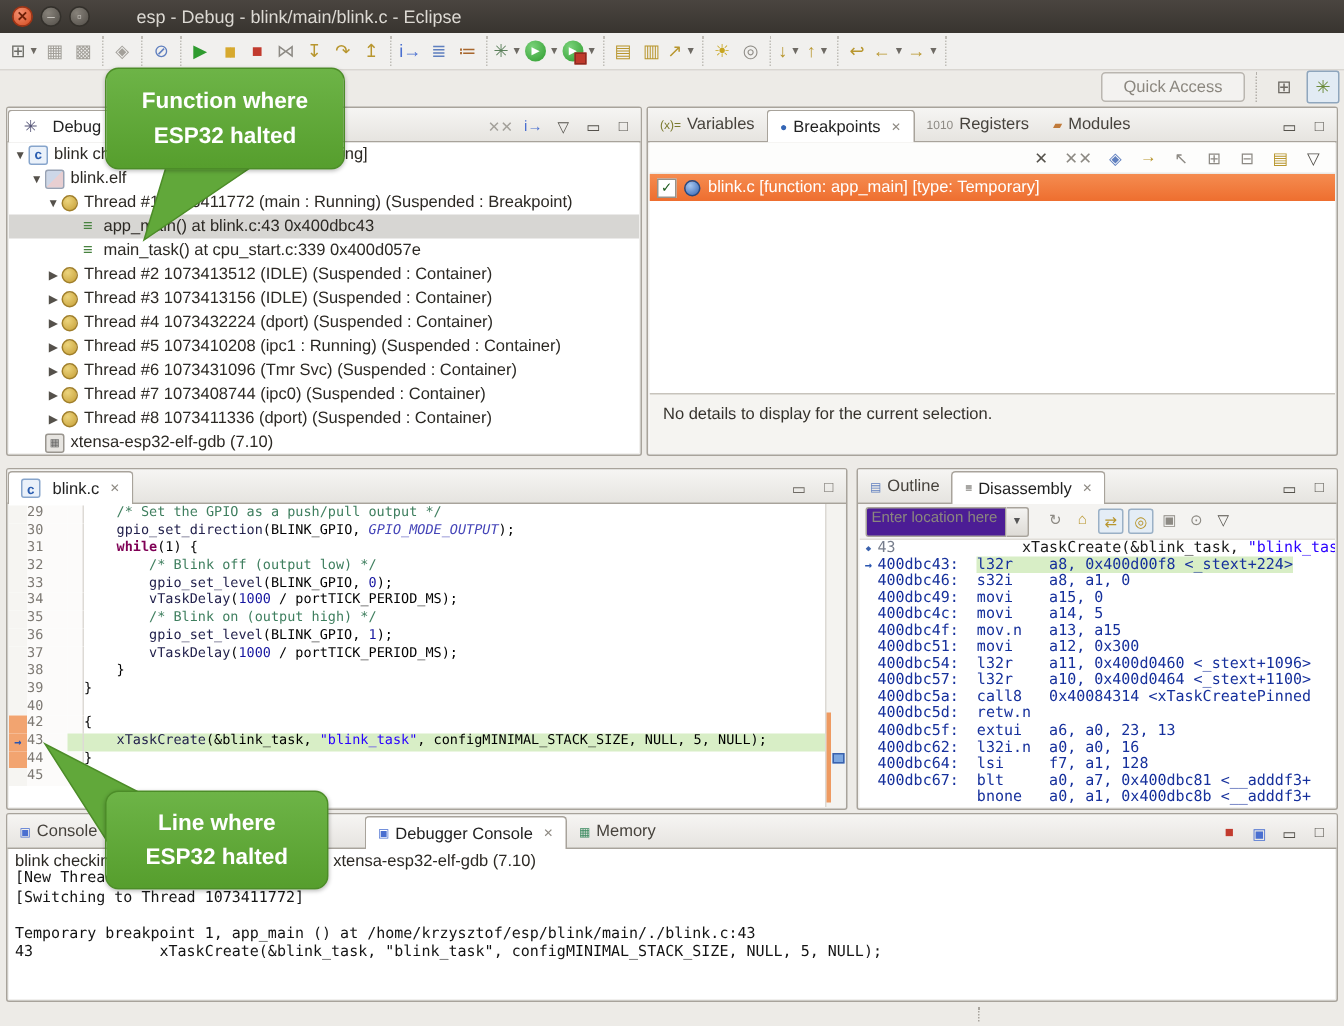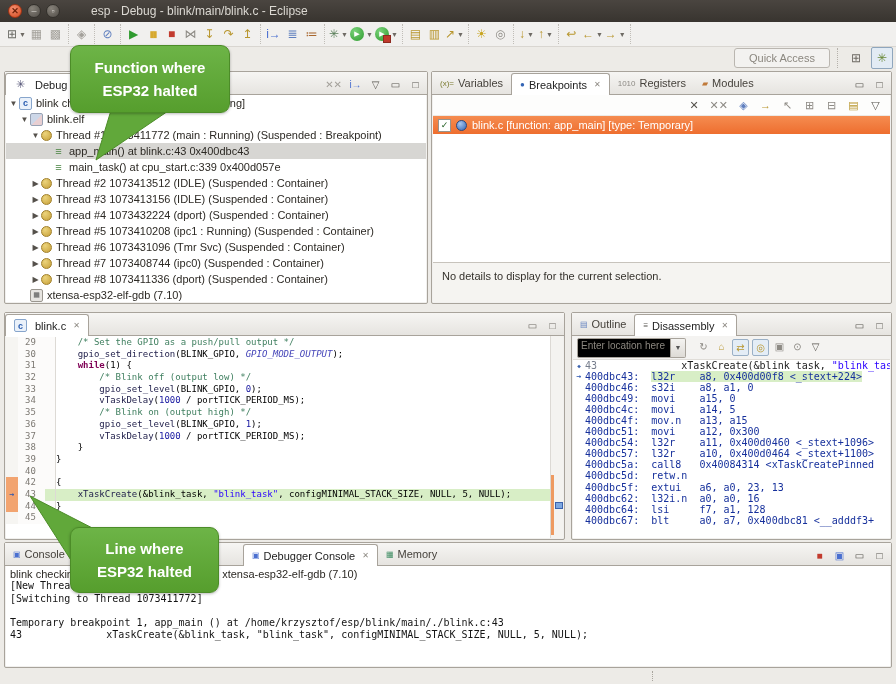--- a/index.html
+++ b/index.html
@@ -65,33 +65,33 @@
   .bp-dot{width:9px;height:9px;border-radius:50%;flex:none;
     background:radial-gradient(circle at 35% 30%,#a6c6ef,#3465b5);border:1px solid #28497f}
   .bp-details{position:absolute;left:0;right:0;bottom:0;height:40px;background:#f5f4f1;
     border-top:1px solid #c7c3bc;font-size:11px;color:#35322c;padding:7px 9px;box-sizing:border-box}
   
   .ed{font-family:"DejaVu Sans Mono",monospace;font-size:9px;line-height:11.7px;padding-top:1px}
   .edrow{display:flex;height:11.7px;white-space:pre}
   .ed-ann{width:12px;flex:none;background:#f6f5f2;display:flex;align-items:center;justify-content:center;
     font-size:8px;font-weight:bold;color:#2b56b0}
   .ed-ann.range{background:#f2a470}
-  .ed-num{width:25px;flex:none;text-align:center;color:#7d7973;padding-right:2px;background:#fcfbfa}
+  .ed-num{width:25px;flex:none;text-align:left;color:#7d7973;padding-right:2px;background:#fcfbfa}
   .ed-fold{width:10px;flex:none;color:#8a8680;font-size:8px;text-align:center;background:#fcfbfa;border-right:1px solid #dddad5}
   .ed-code{flex:1;color:#000}
   .edrow.cur .ed-code,.edrow.cur .ed-fold{background:#d8eec6}
   .tc{color:#3f7f5f}.tk{color:#7f0055;font-weight:bold}.tf{color:#23224d;font-weight:normal}
   .te{color:#4444b8;font-style:italic}.ts{color:#2a00ff}.tn{color:#1616a0}
   .ovr{position:absolute;top:23px;right:1px;bottom:1px;width:12px;background:#f4f3f0;border-left:1px solid #dcd9d4}
   .ovr .rangebar{position:absolute;left:0;top:139px;bottom:3px;width:3px;background:#ee9a61}
   .ovr .bmark{position:absolute;left:4px;top:166px;width:6px;height:5px;background:#7da7e0;border:1px solid #3b62ad}
   
   .dis-tools{height:23px;display:flex;align-items:center;gap:6px;padding:0 4px;
     background:#f4f3f1;border-bottom:1px solid #e0ddd8;color:#6e6a64}
-  .loc{width:86px;height:16px;border:1px solid #a8a39b;background:#000000;color:#8b877f;font-size:10px;
+  .loc{width:86px;height:16px;border:1px solid #a8a39b;background:#4c1d95;color:#8b877f;font-size:10px;
     padding:1px 3px;overflow:hidden;white-space:nowrap;border-radius:2px 0 0 2px}
   .locdd{width:14px;height:18px;border:1px solid #a8a39b;border-left:none;background:linear-gradient(#f4f3f1,#dedbd6);
     display:flex;align-items:center;justify-content:center;font-size:7px;color:#555;border-radius:0 2px 2px 0}
   .dtool{min-width:15px;height:15px;display:flex;align-items:center;justify-content:center;font-size:10px;border-radius:2px}
   .dtool.pressed{border:1px solid #9ab0c6;background:#e4edf6}
   .dis{font-family:"DejaVu Sans Mono",monospace;font-size:10px;line-height:11.05px}
   .disrow{display:flex;white-space:pre;height:11.05px;color:#16309c}
   .dmargin{width:12px;flex:none;font-size:8px;display:flex;align-items:center;justify-content:center;color:#2b56b0;font-weight:bold}
   .dsrc{color:#1a1a1a}
   .dnum{color:#767d8c}
@@ -451,21 +451,21 @@
         <div class="disrow"><span class="dmargin"></span><span class="daddr">400dbc4f:  </span><span class="dinstr">mov.n   a13, a15</span></div>
         <div class="disrow"><span class="dmargin"></span><span class="daddr">400dbc51:  </span><span class="dinstr">movi    a12, 0x300</span></div>
         <div class="disrow"><span class="dmargin"></span><span class="daddr">400dbc54:  </span><span class="dinstr">l32r    a11, 0x400d0460 &lt;_stext+1096&gt;</span></div>
         <div class="disrow"><span class="dmargin"></span><span class="daddr">400dbc57:  </span><span class="dinstr">l32r    a10, 0x400d0464 &lt;_stext+1100&gt;</span></div>
         <div class="disrow"><span class="dmargin"></span><span class="daddr">400dbc5a:  </span><span class="dinstr">call8   0x40084314 &lt;xTaskCreatePinned</span></div>
         <div class="disrow"><span class="dmargin"></span><span class="daddr">400dbc5d:  </span><span class="dinstr">retw.n  </span></div>
         <div class="disrow"><span class="dmargin"></span><span class="daddr">400dbc5f:  </span><span class="dinstr">extui   a6, a0, 23, 13</span></div>
         <div class="disrow"><span class="dmargin"></span><span class="daddr">400dbc62:  </span><span class="dinstr">l32i.n  a0, a0, 16</span></div>
         <div class="disrow"><span class="dmargin"></span><span class="daddr">400dbc64:  </span><span class="dinstr">lsi     f7, a1, 128</span></div>
         <div class="disrow"><span class="dmargin"></span><span class="daddr">400dbc67:  </span><span class="dinstr">blt     a0, a7, 0x400dbc81 &lt;__adddf3+</span></div>
-        <div class="disrow"><span class="dmargin"></span><span class="daddr">           </span></div>
+        <div class="disrow"><span class="dmargin"></span><span class="daddr">           </span><span class="dinstr">bnone   a0, a1, 0x400dbc8b &lt;__adddf3+</span></div>
       </div>
   </div>
 </div>
 
 <div class="panel" style="left:4px;top:542px;width:888px;height:126px">
   <div class="tabbar" id="con-tabbar">
       <div class="tab">
         <span style="color: rgb(74, 111, 208); font-size: 8px;">▣</span>
         <span>Console</span>
       </div>

